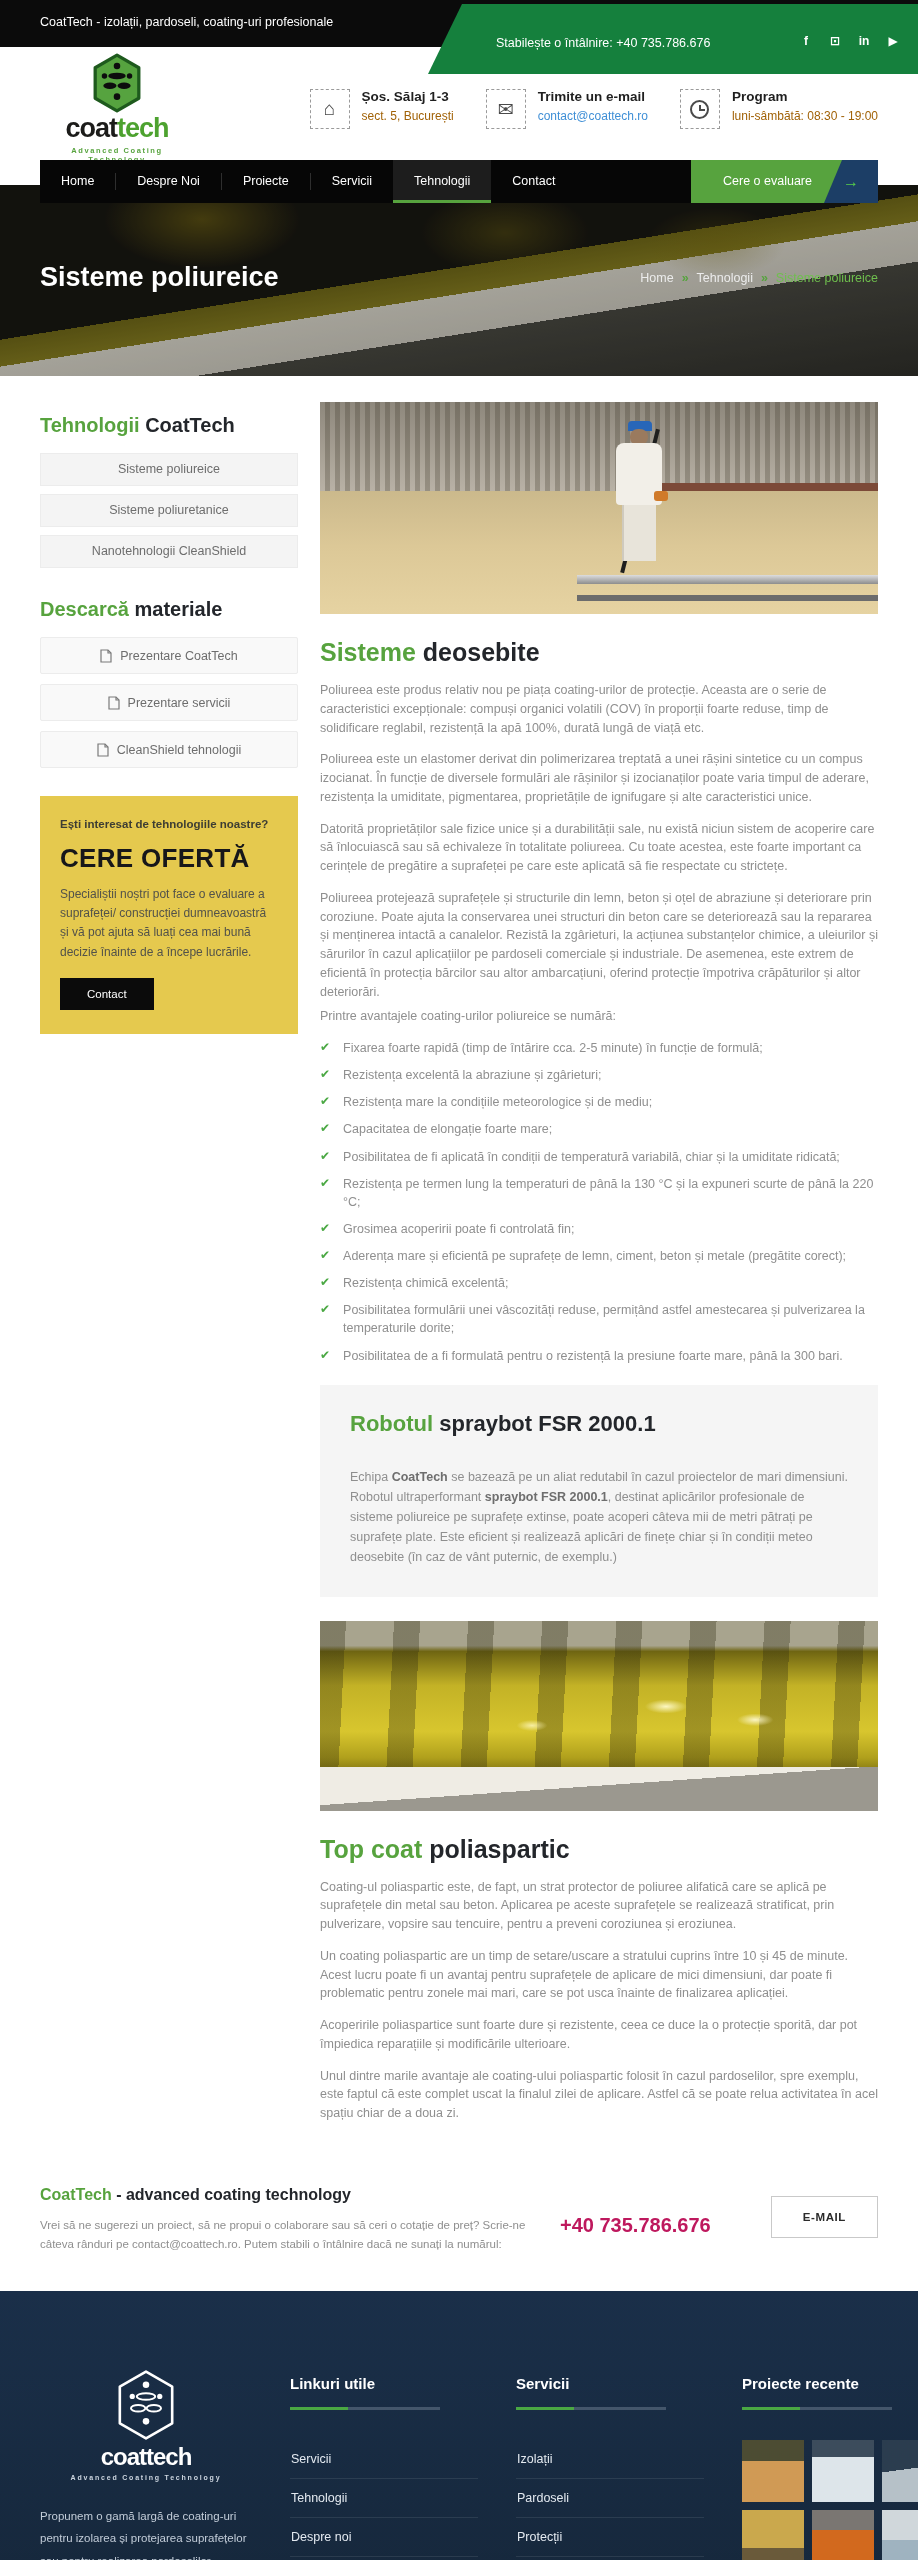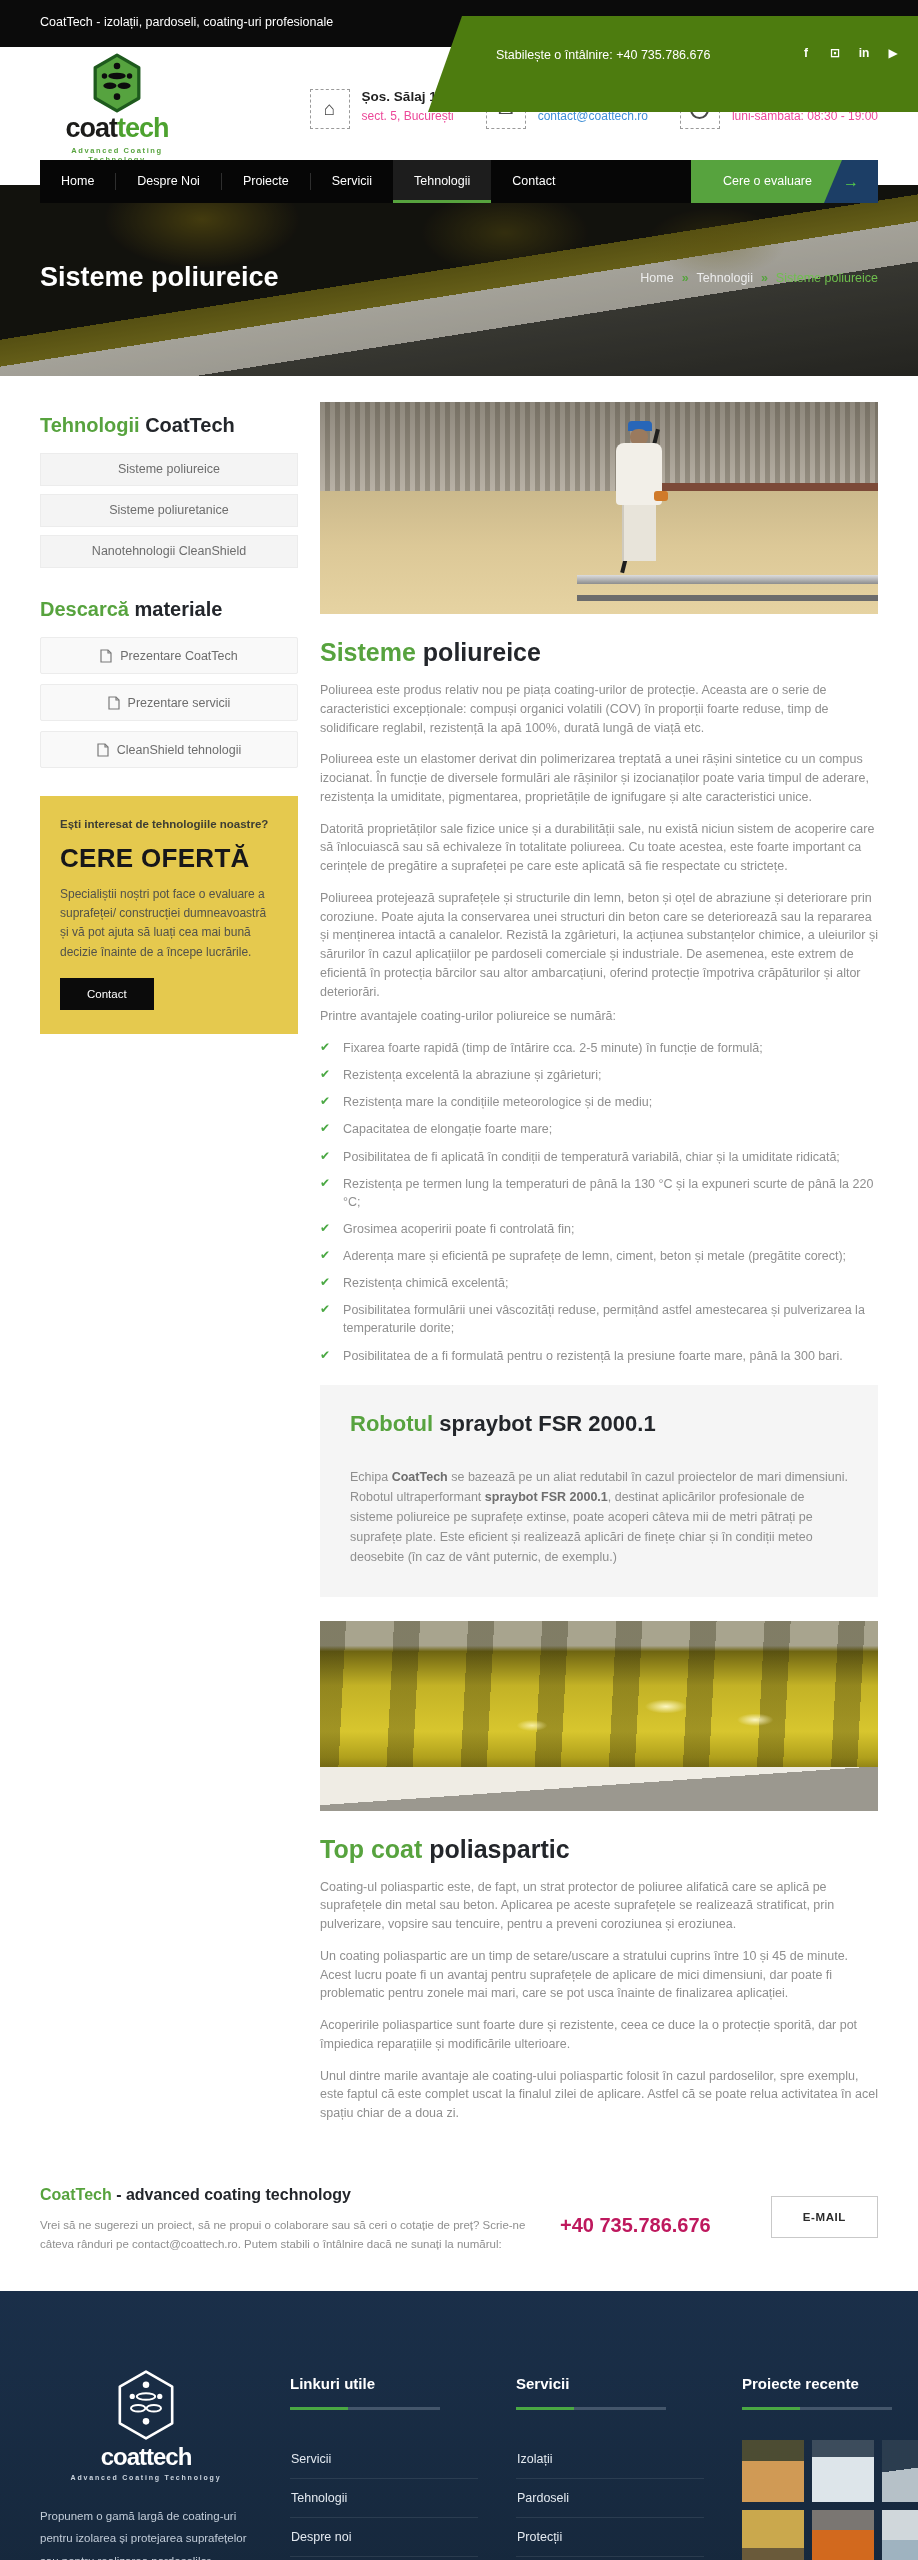--- a/index.html
+++ b/index.html
@@ -2,21 +2,21 @@
 <html lang="ro"><head>
 <meta charset="utf-8">
 <style>
   * { box-sizing: border-box; }
   html,body { margin:0; padding:0; }
   body { width:918px; background:#fff; font-family:"Liberation Sans","DejaVu Sans",sans-serif; color:#222; position:relative; }
 
   
   .topbar { height:47px; background:#0b0b0b; position:relative; z-index:6; }
   .tagline { position:absolute; left:40px; top:15px; color:#fff; font-size:12.5px; }
-  .green-band { position:absolute; left:428px; right:0; top:16px; height:96px; background:#4d7c0f;
+  .green-band { position:absolute; left:428px; right:0; top:4px; height:70px; background:#15803d;
                 clip-path:polygon(34px 0,100% 0,100% 100%,0 100%); z-index:7; }
   .appointment { position:absolute; left:68px; top:32px; color:#fff; font-size:12.5px; }
   .band-social { position:absolute; right:18px; top:30px; display:flex; gap:15px; }
   .sicon { color:#fff; font-size:12px; font-weight:bold; width:14px; text-align:center; cursor:pointer; }
 
   
   .header { height:113px; background:#fff; position:relative; }
   .logo { position:absolute; left:52px; top:6px; width:130px; text-align:center; }
   .logo-mark { display:block; margin:0 auto 2px; }
   .brand { font-size:27px; font-weight:800; letter-spacing:-1px; line-height:1; }
@@ -24,21 +24,21 @@
   .brand .tech { color:#4da22f; }
   .logo-sub { font-size:7.5px; letter-spacing:1.6px; color:#57a33e; font-weight:bold; margin-top:4px; }
   .contacts { position:absolute; right:40px; top:42px; display:flex; gap:32px; }
   .contact { display:flex; gap:12px; align-items:flex-start; }
   .cicon { width:40px; height:40px; border:1px dashed #9a9a9a; display:flex; align-items:center; justify-content:center;
            font-size:19px; color:#4a4a4a; flex-shrink:0; }
   .clock { width:19px; height:19px; border:2px solid #4a4a4a; border-radius:50%; position:relative; }
   .clock::after { content:""; position:absolute; left:7px; top:3px; width:2px; height:6px; background:#4a4a4a; }
   .clock::before { content:""; position:absolute; left:7px; top:7px; width:6px; height:2px; background:#4a4a4a; }
   .ctitle { font-size:13.5px; font-weight:bold; color:#1f1f1f; }
-  .csub { font-size:12px; color:#ec4899; margin-top:5px; }
+  .csub { font-size:12px; color:#a16207; margin-top:5px; }
   .csub.link { color:#3f8fd6; }
 
   
   .hero { position:relative; height:216px; overflow:hidden; }
   .hero-bg { position:absolute; left:0; right:0; top:25px; bottom:0;
      background:
        radial-gradient(ellipse 140px 70px at 22% 18%, rgba(150,130,20,.5), transparent 70%),
        radial-gradient(ellipse 120px 60px at 55% 25%, rgba(130,115,18,.4), transparent 70%),
        radial-gradient(ellipse 100px 50px at 78% 30%, rgba(120,105,15,.35), transparent 70%),
        linear-gradient(171deg,#15140f 0%,#15140f 46%,#6e6616 46%,#837a1e 54%,#d7d4c9 54%,#ccc9bf 66%,#45453f 66%,#2c2c28 100%);
@@ -290,21 +290,21 @@
         <div class="iw-hose"></div>
       <div class="iw-person">
           <div class="iw-cap"></div>
           <div class="iw-head"></div>
           <div class="iw-torso"></div>
           <div class="iw-legs"></div>
           <div class="iw-glove"></div>
         </div>
     </div>
 
-    <h2 class="art"><span class="green">Sisteme</span><span> poliureice</span></h2>
+    <h2 class="art"><span class="green">Sisteme</span><span> deosebite</span></h2>
     <p class="art">Poliureea este produs relativ nou pe piața coating-urilor de protecție. Aceasta are o serie de caracteristici excepționale: compuși organici volatili (COV) în proporții foarte reduse, timp de solidificare reglabil, rezistență la apă 100%, durată lungă de viață etc.</p>
     <p class="art">Poliureea este un elastomer derivat din polimerizarea treptată a unei rășini sintetice cu un compus izocianat. În funcție de diversele formulări ale rășinilor și izocianaților poate varia timpul de aderare, rezistența la umiditate, pigmentarea, proprietățile de ignifugare și alte caracteristici unice.</p>
     <p class="art">Datorită proprietăților sale fizice unice și a durabilității sale, nu există niciun sistem de acoperire care să înlocuiască sau să echivaleze în totalitate poliureea. Cu toate acestea, este foarte important ca cerințele de pregătire a suprafeței pe care este aplicată să fie respectate cu strictețe.</p>
     <p class="art" style="margin-bottom:6px;">Poliureea protejează suprafețele și structurile din lemn, beton și oțel de abraziune și deteriorare prin coroziune. Poate ajuta la conservarea unei structuri din beton care se deteriorează sau la repararea și menținerea intactă a canalelor. Rezistă la zgârieturi, la acțiunea substanțelor chimice, a uleiurilor și sărurilor în cazul aplicațiilor pe pardoseli comerciale și industriale. De asemenea, este extrem de eficientă în protecția bărcilor sau altor ambarcațiuni, oferind protecție împotriva crăpăturilor și altor deteriorări.</p>
     <p class="art adv-intro">Printre avantajele coating-urilor poliureice se numără:</p>
 
     <ul class="adv">
       <li>
           <span class="chk">✔</span>
           <span>Fixarea foarte rapidă (timp de întărire cca. 2-5 minute) în funcție de formulă;</span>

